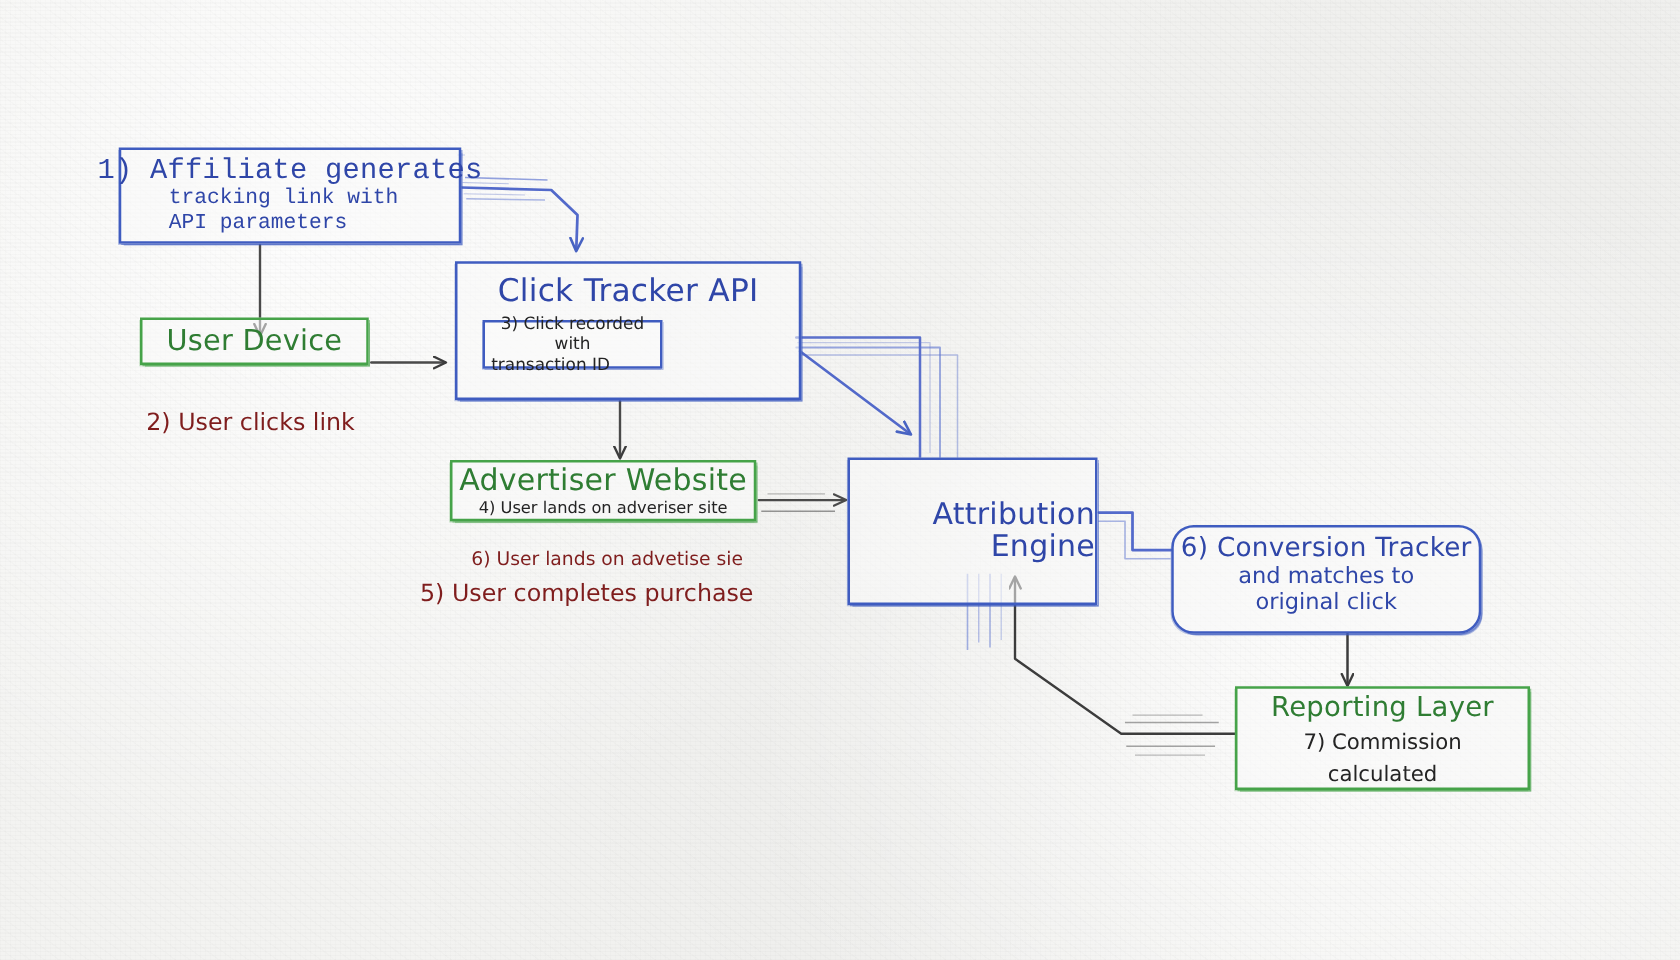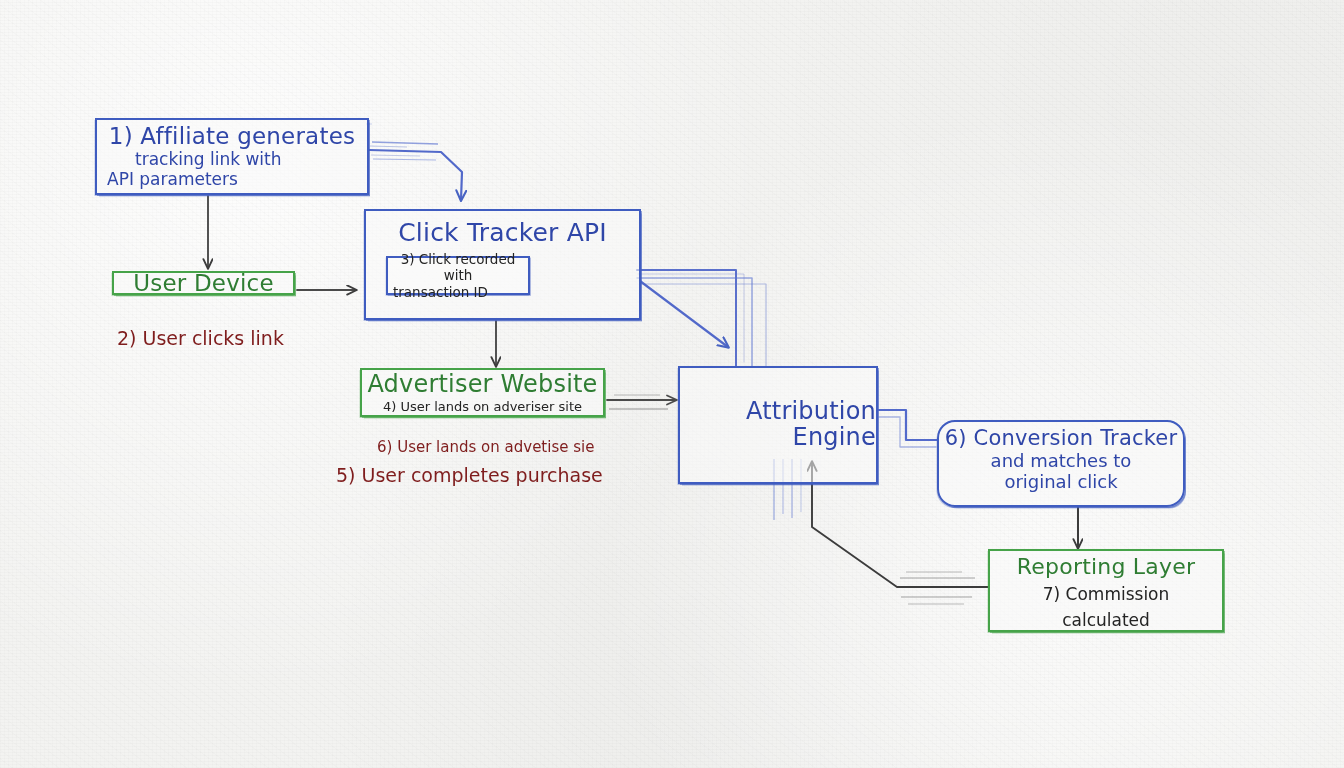--- a/index.html
+++ b/index.html
@@ -195,35 +195,35 @@
       <path d="M783,459 L783,514" fill="none" stroke="#5a72d0" stroke-width="1.1" opacity="0.45"></path>
       <path d="M792,459 L792,518" fill="none" stroke="#5a72d0" stroke-width="1.3" opacity="0.5"></path>
       <path d="M801,459 L801,512" fill="none" stroke="#5a72d0" stroke-width="1" opacity="0.35"></path>
     </g>
 
     <g>
       <path d="M366,124 L372,124" fill="none" stroke="#5a72d0" stroke-width="1" opacity="0.3"></path>
     </g>
   </svg>
 
-  <div class="node node-blue" style="left:95px; top:118px; width:274px; height:77px; padding:4px 10px; align-items:flex-start; justify-content:center;">
+  <div class="node node-blue" style="left:95px; top:118px; width:274px; height:77px; padding:4px 10px; align-items:flex-start; justify-content:center;font-family:Liberation Mono, monospace;">
     <div class="title-blue stack-line ln1" style="align-self:center;">1) Affiliate generates</div>
     <div class="sub-blue stack-line ln2" style="align-self:flex-start; margin-left:28px;">tracking link with</div>
-    <div class="sub-blue stack-line ln3" style="align-self:flex-start; ">API parameters</div>
+    <div class="sub-blue stack-line ln3" style="align-self:flex-start; margin-left:28px;">API parameters</div>
   </div>
 
   <div class="node node-blue" style="left:364px; top:209px; width:277px; height:111px; justify-content:flex-start; padding-top:8px;">
     <div class="title-blue" style="font-size:25px;">Click Tracker API</div>
     <div class="inner-box" style="left:20px; top:45px; width:144px; height:39px; flex-direction:column; align-items:flex-start; justify-content:center;">
       <div class="sub-dark-sm">3) Click recorded with</div>
       <div class="sub-dark-sm">transaction ID</div>
     </div>
   </div>
 
-  <div class="node node-green" style="left:112px; top:271px; width:183px; height:24px;justify-content:center;">
+  <div class="node node-green" style="left:112px; top:254px; width:183px; height:38px;justify-content:center;">
     <div class="title-green">User Device</div>
   </div>
 
   <div class="node node-green" style="left:360px; top:368px; width:245px; height:49px; justify-content:flex-start; padding-top:2px;">
     <div class="title-green" style="font-size:24px;">Advertiser Website</div>
     <div class="sub-dark-sm" style="font-size:13px; margin-top:1px;">4) User lands on adveriser site</div>
   </div>
 
   <div class="node node-blue" style="left:678px; top:366px; width:200px; height:118px;align-items:flex-end;">
     <div class="title-blue" style="font-size:24px;">Attribution</div>

